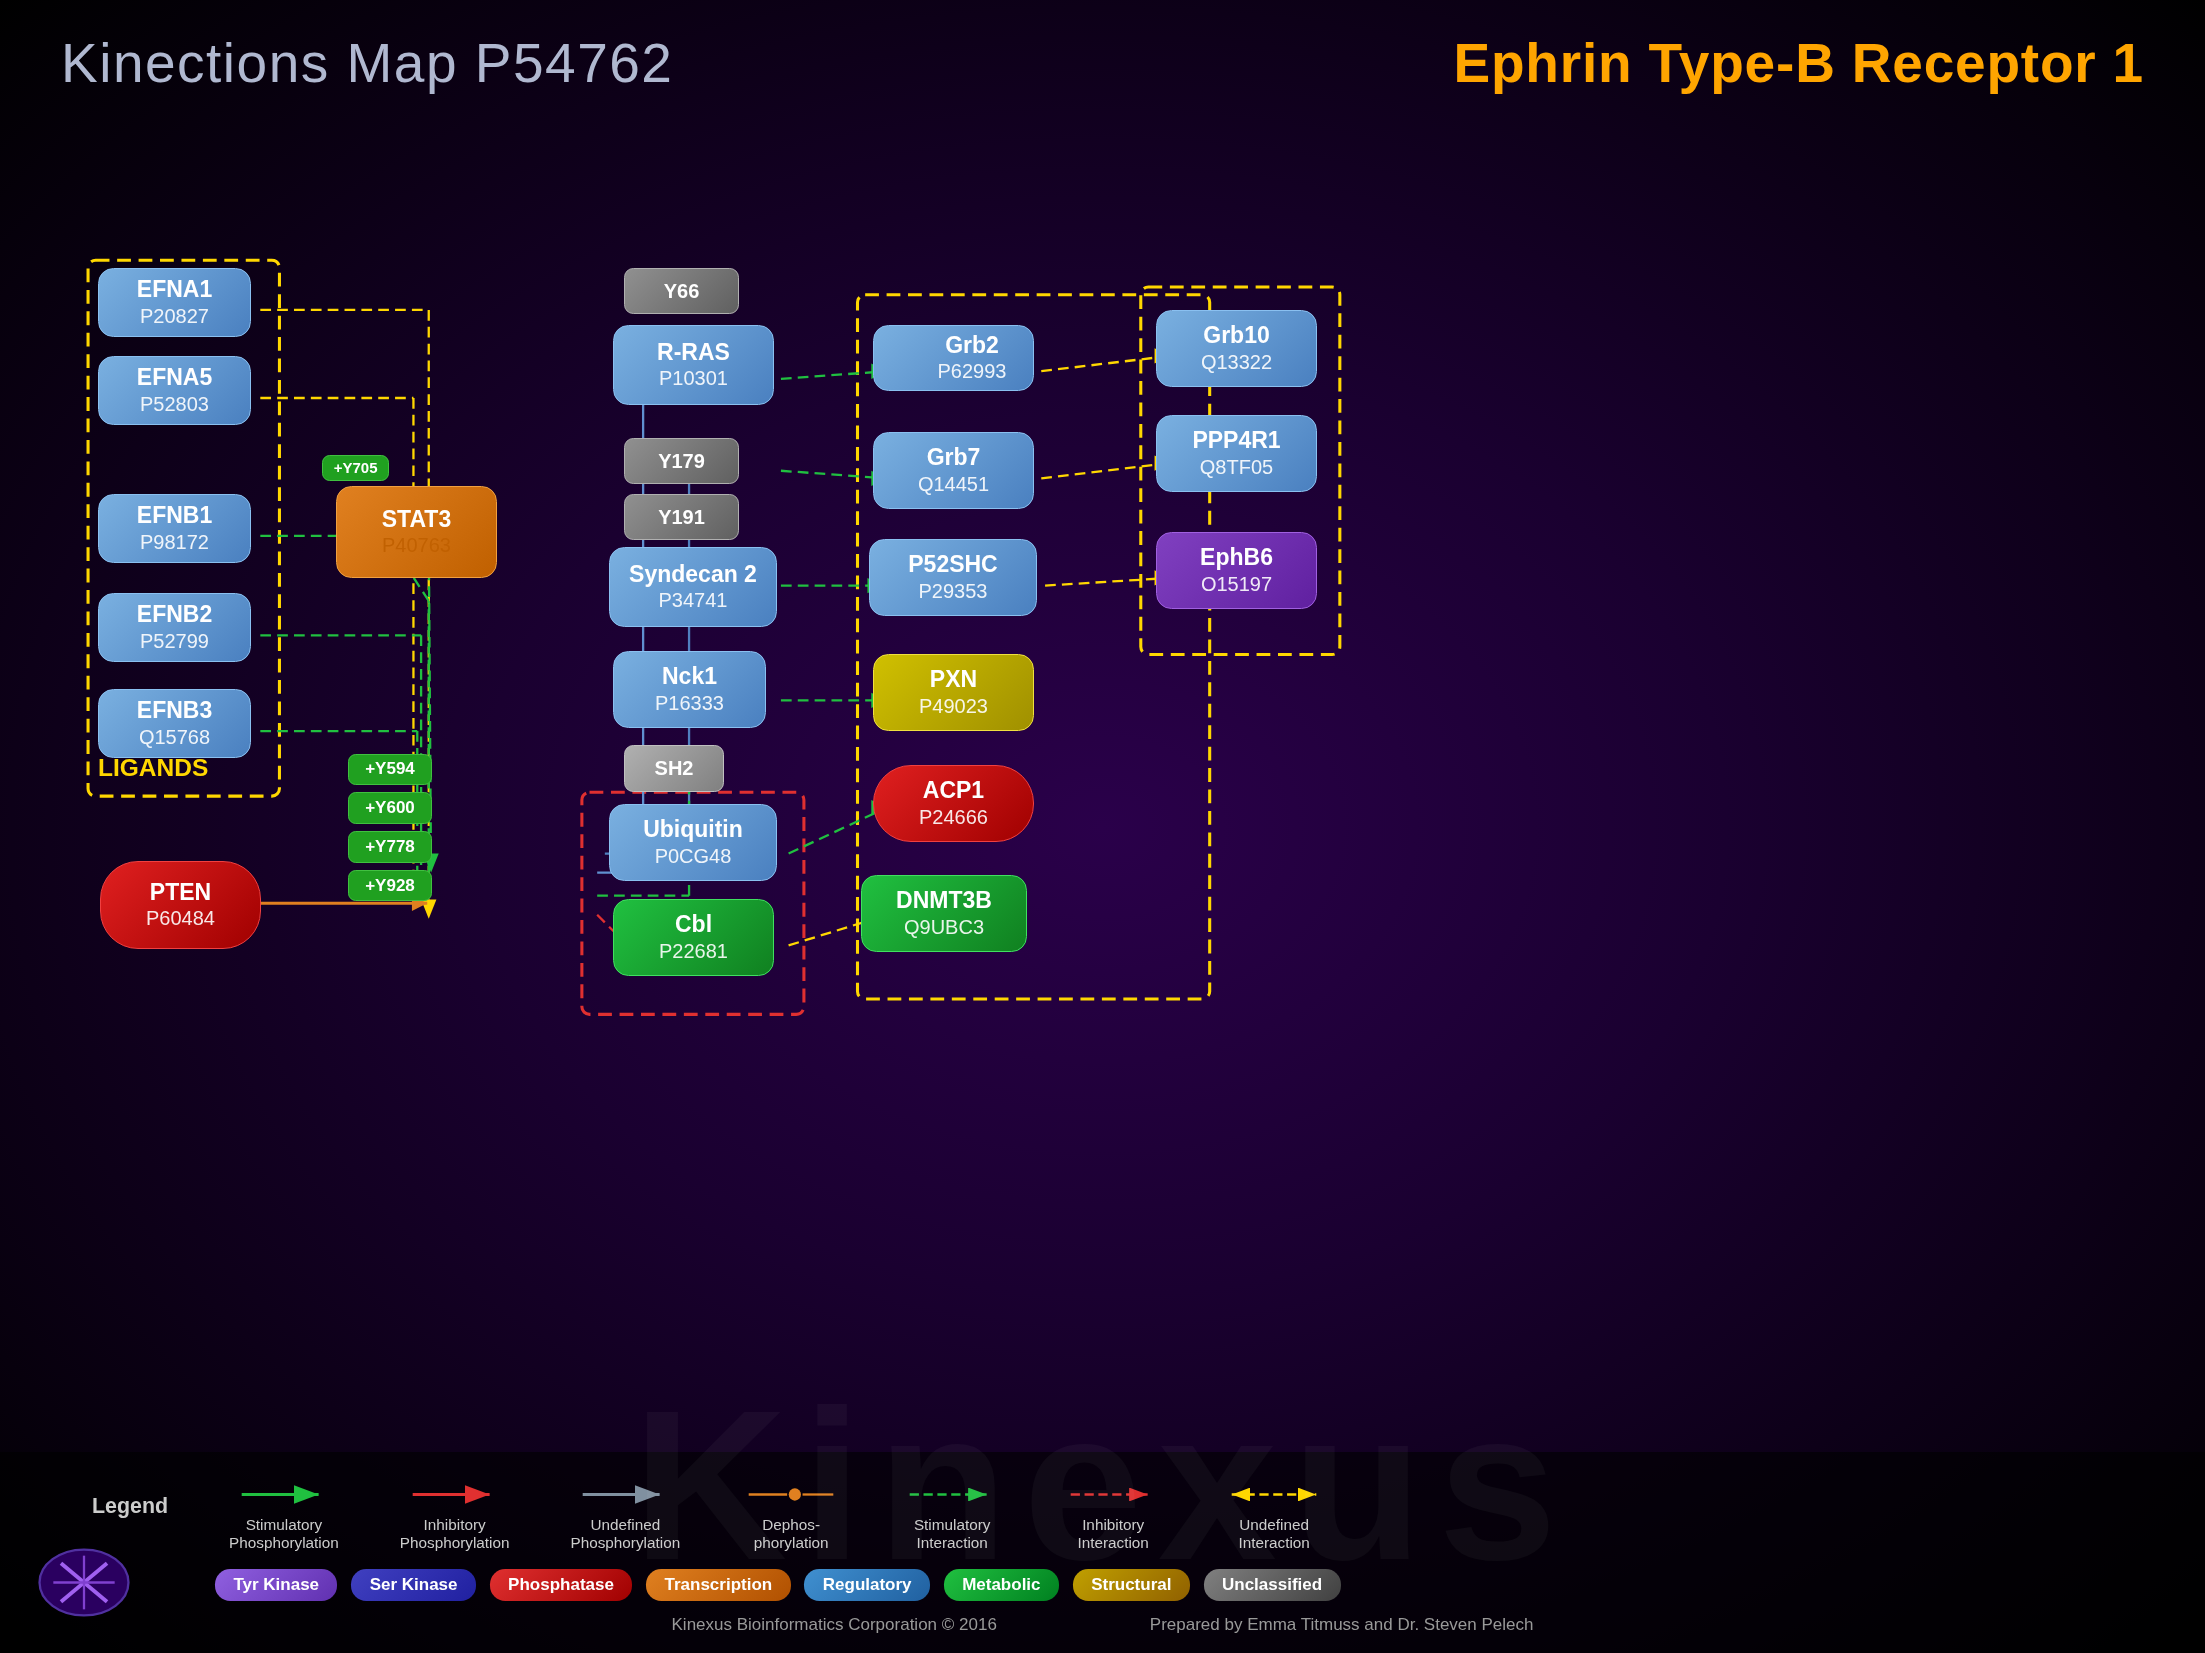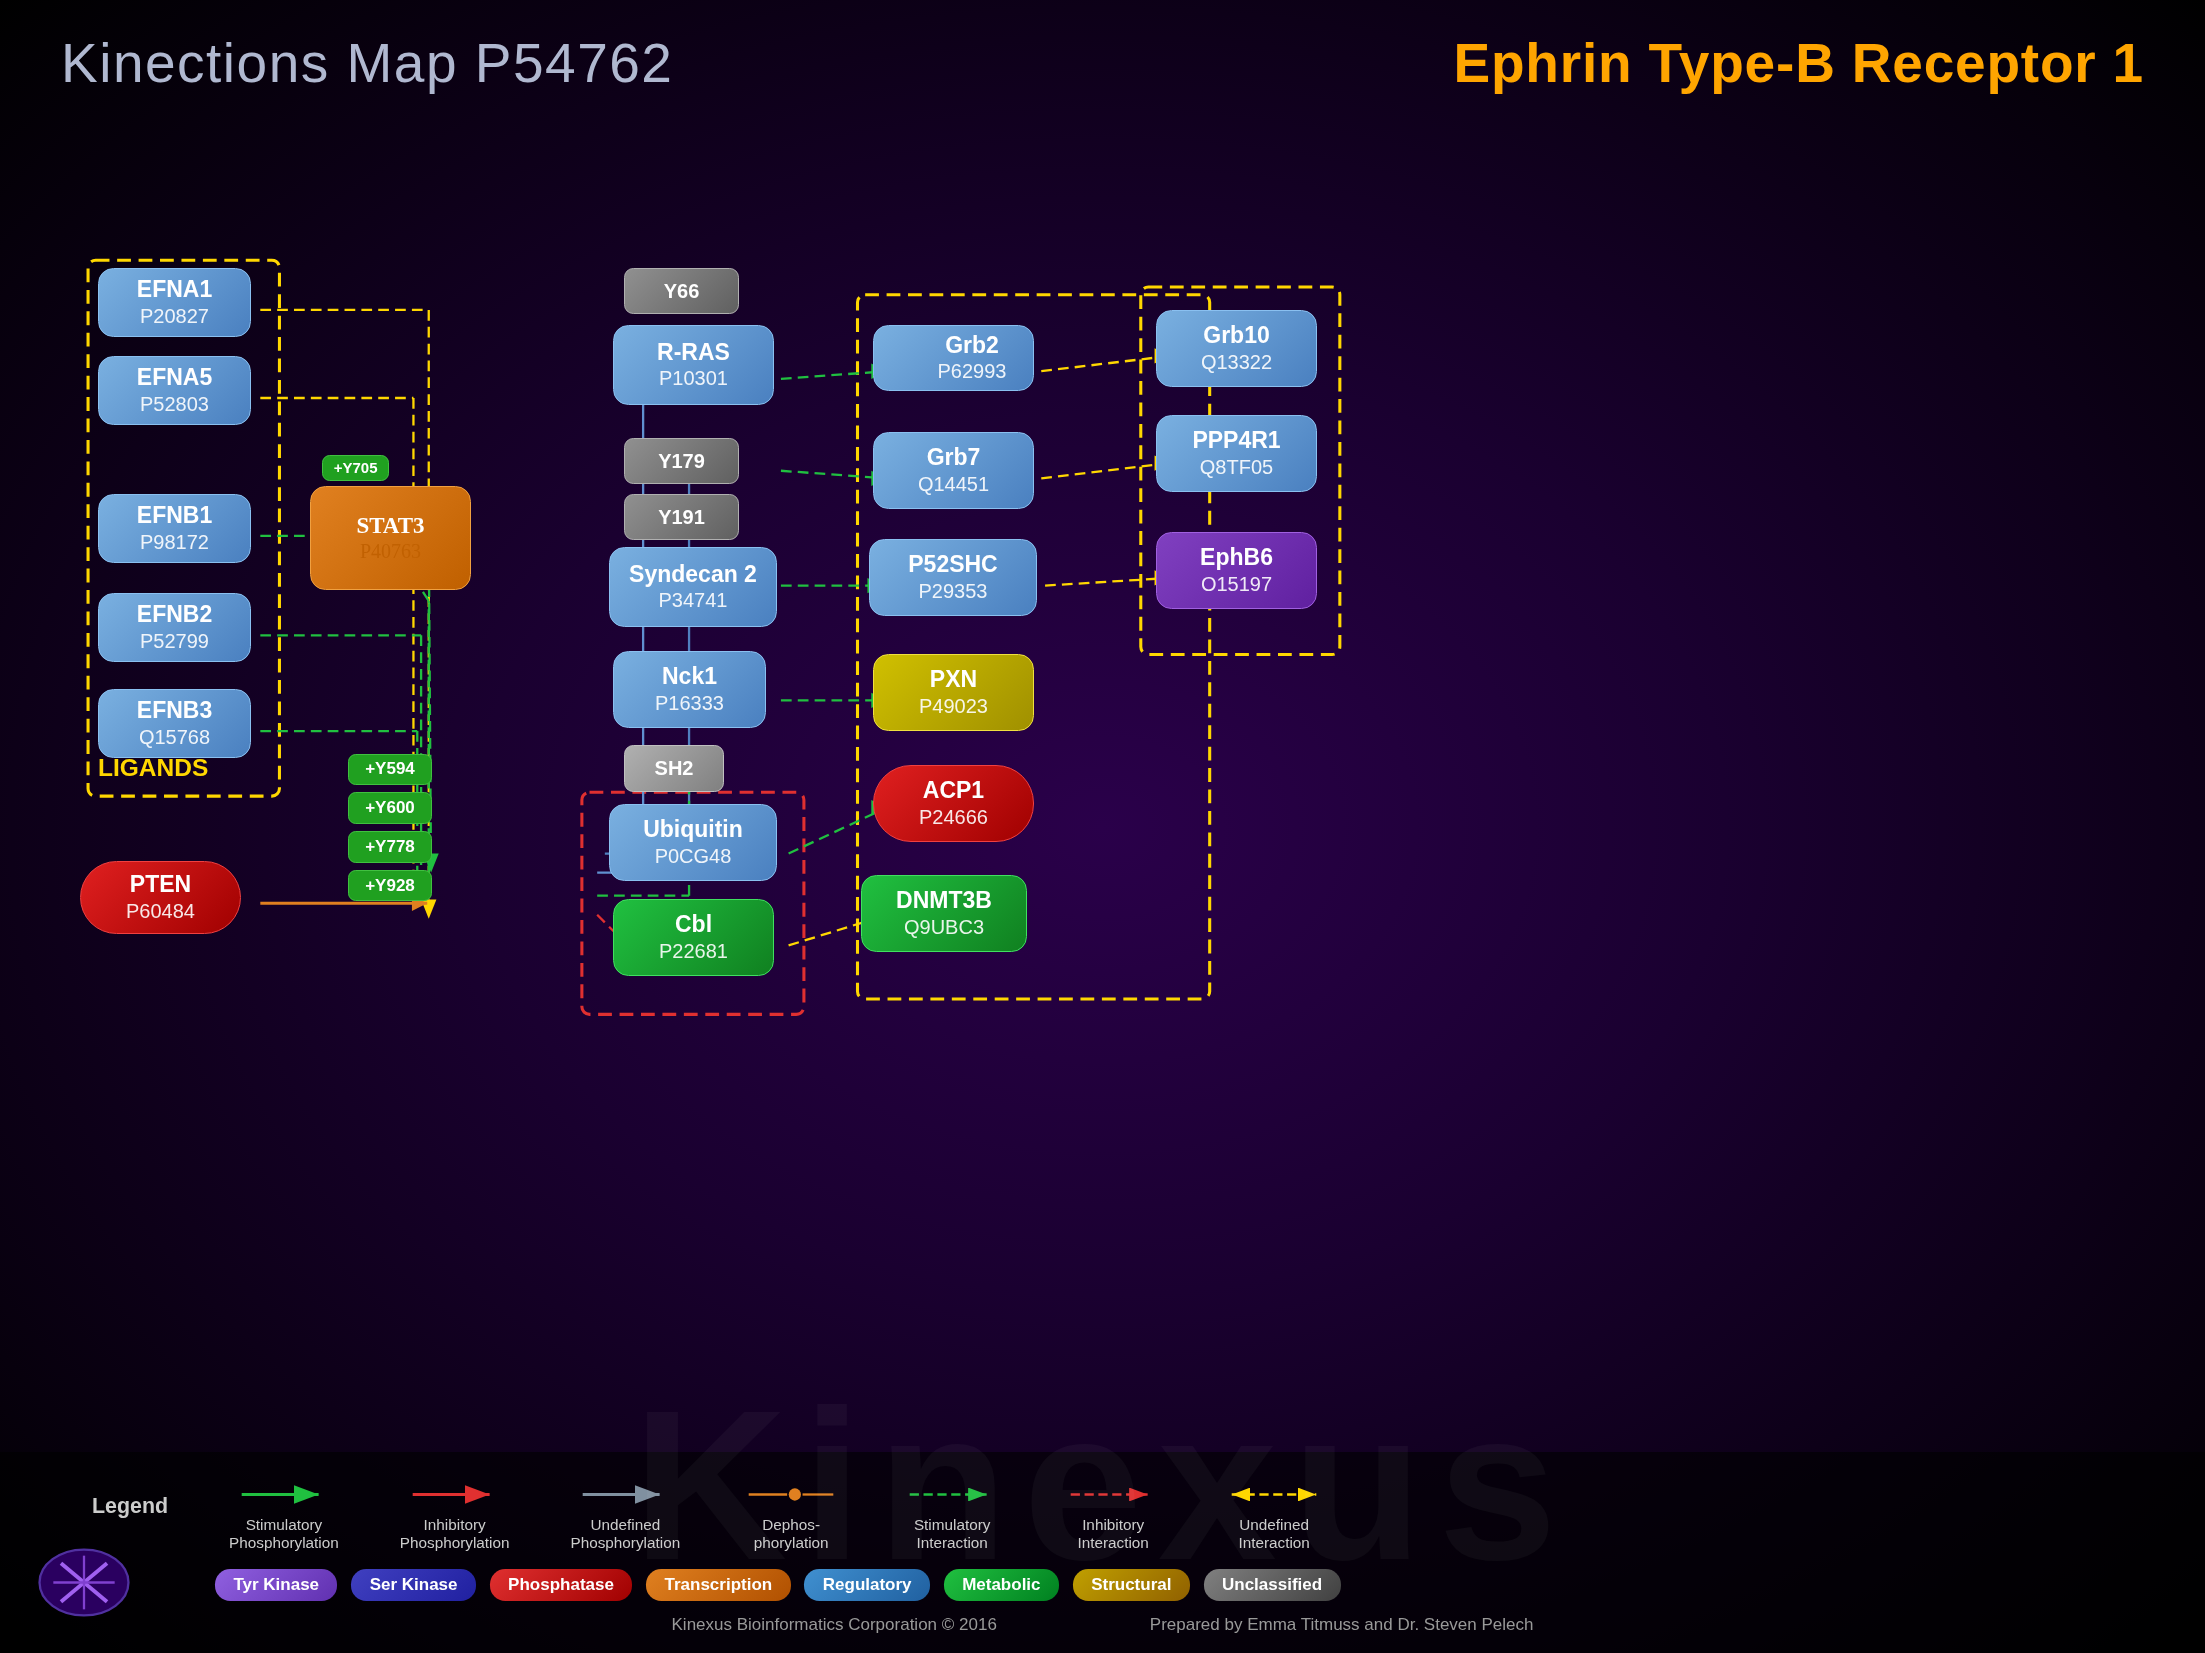--- a/index.html
+++ b/index.html
@@ -278,26 +278,26 @@
     <div class="node-id">P52799</div>
   </div>
 
   <div class="node node-blue" style="left:98px; top:563px; width:153px; height:69px;">
     <div class="node-name">EFNB3</div>
     <div class="node-id">Q15768</div>
   </div>
 
   <div class="ligands-label">LIGANDS</div>
 
-  <div class="node node-red" style="left:80px; top:735px; width:161px; height:73px;">
+  <div class="node node-red" style="left:100px; top:735px; width:161px; height:88px;">
     <div class="node-name">PTEN</div>
     <div class="node-id">P60484</div>
   </div>
 
-  <div class="node node-orange" style="left:310px; top:360px; width:161px; height:104px;font-family:Liberation Serif, serif;">
+  <div class="node node-orange" style="left:336px; top:360px; width:161px; height:92px;">
     <div class="node-name">STAT3</div>
     <div class="node-id" style="color:#c06000">P40763</div>
   </div>
 
   <div class="ptag-top" style="left:322px; top:329px; font-size:15px; padding:3.8px 10.7px;">
     <span>+Y705</span>
   </div>
 
   <div class="phospho-tags" style="left:348px; top:628px;">
     <div class="ptag">+Y594</div>

